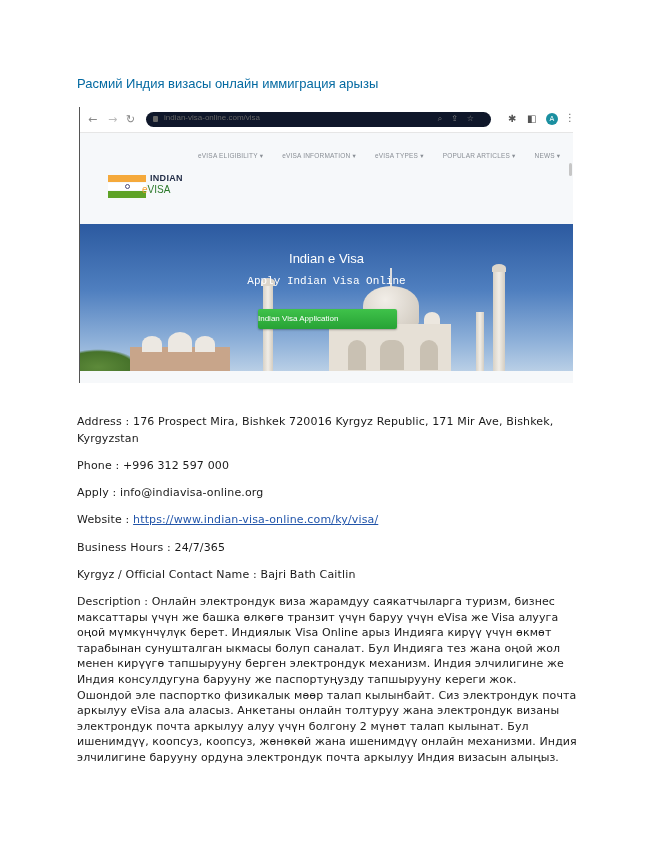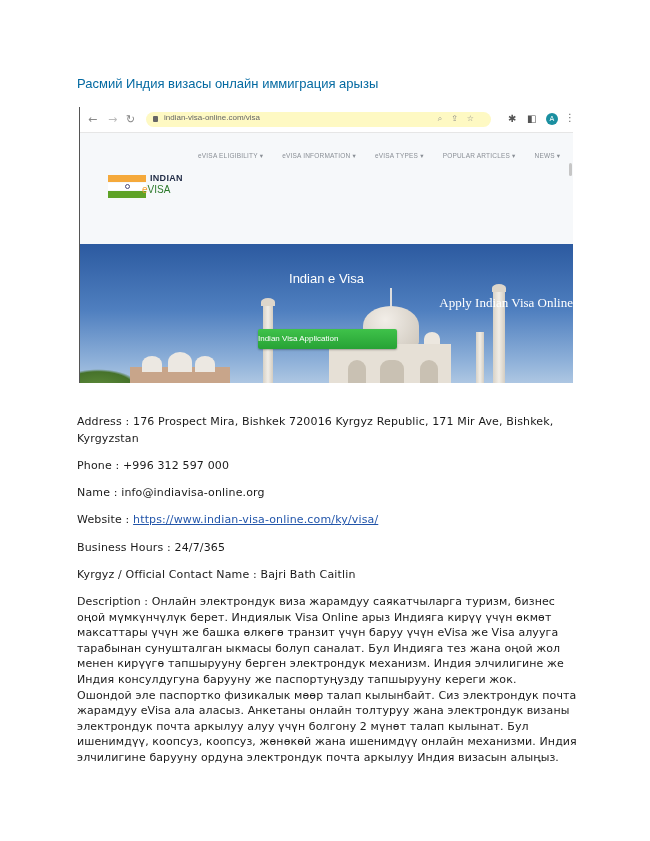--- a/index.html
+++ b/index.html
@@ -4,21 +4,21 @@
 <style>
   html, body { margin: 0; padding: 0; background: #ffffff; }
   body { width: 650px; height: 841px; position: relative; overflow: hidden; font-family: "DejaVu Sans", sans-serif; color: #1a1a1a; }
 
   .doc-title { position: absolute; left: 77px; top: 76px; font-family: "Liberation Sans", sans-serif; font-size: 13px; color: #0369a1; letter-spacing: 0px; }
 
   
   .shot { position: absolute; left: 79px; top: 107px; width: 493px; height: 276px; border-left: 1px solid #555; overflow: hidden; background: #f6f8fa; }
   .browser-bar { position: absolute; left: 0; top: 0; width: 100%; height: 25px; background: #ffffff; border-bottom: 1px solid #e6e6e6; }
   .nav-btn { position: absolute; top: 6px; font-size: 11px; color: #888; font-family: "DejaVu Sans", sans-serif; }
-  .url-pill { position: absolute; left: 66px; top: 5px; width: 345px; height: 15px; background: #fef9c3; border-radius: 8px; }
+  .url-pill { position: absolute; left: 66px; top: 5px; width: 345px; height: 15px; background: #0f172a; border-radius: 8px; }
   .lock { position: absolute; left: 7px; top: 4px; width: 5px; height: 6px; background: #666; border-radius: 1px; }
   .url-text { position: absolute; left: 18px; top: 1px; font-size: 8px; color: #666; font-family: "Liberation Sans", sans-serif; }
   .url-icons { position: absolute; right: 8px; top: 2px; font-size: 8px; color: #888; letter-spacing: 9px; }
   .ext-icon { position: absolute; top: 6px; font-size: 10px; color: #555; }
   .avatar { position: absolute; left: 466px; top: 6px; width: 12px; height: 12px; border-radius: 50%; background: #1a8fa0; color: #fff; font-size: 7px; text-align: center; line-height: 12px; }
   .kebab { position: absolute; left: 485px; top: 5px; font-size: 10px; color: #666; }
 
   .site-header { position: absolute; left: 0; top: 26px; width: 100%; height: 103px; background: #f6f8fa; }
   .site-nav { position: absolute; left: 118px; top: 19px; display: flex; gap: 0; }
   .site-nav span { font-size: 6.5px; color: #8a8f96; font-family: "Liberation Sans", sans-serif; margin-right: 19px; letter-spacing: 0.2px; white-space: nowrap; }
@@ -28,23 +28,23 @@
   .flag { position: absolute; left: 0; top: 0; width: 38px; height: 24px; }
   .flag .s { position: absolute; left: 0; width: 38px; height: 7px; }
   .flag .o { top: 0; background: #f5a93b; }
   .flag .w { top: 8px; background: #fff; height: 7px; }
   .flag .g { top: 16px; background: #5ea227; }
   .flag .c { position: absolute; left: 17px; top: 9px; width: 5px; height: 5px; border: 1px solid #4a4a7a; border-radius: 50%; box-sizing: border-box; }
   .logo-t1 { position: absolute; left: 42px; top: -2px; font-size: 9px; font-weight: bold; color: #1f2a44; font-family: "Liberation Sans", sans-serif; letter-spacing: 0.3px; }
   .logo-t2 { position: absolute; left: 34px; top: 9px; font-size: 10px; font-family: "Liberation Sans", sans-serif; color: #2c7a2c; white-space: nowrap; }
   .logo-t2 .e { color: #f0a030; }
 
-  .hero { position: absolute; left: 0; top: 137px; width: 100%; height: 147px; background: linear-gradient(180deg, #2c5aa0 0%, #4f7fbf 45%, #8fb1d9 80%, #b9cfe6 100%); overflow: hidden; }
+  .hero { position: absolute; left: 0; top: 117px; width: 100%; height: 147px; background: linear-gradient(180deg, #2c5aa0 0%, #4f7fbf 45%, #8fb1d9 80%, #b9cfe6 100%); overflow: hidden; }
   .hero-title { position: absolute; left: 0; width: 100%; top: 27px; text-align: center; font-size: 13px; color: #fff; font-family: "Liberation Sans", sans-serif; }
-  .hero-sub { position: absolute; left: 0; width: 100%; top: 51px; text-align: right; font-size: 13px; color: #fff; font-family: Liberation Serif, serif; }
+  .hero-sub { position: absolute; left: 0; width: 100%; top: 51px; text-align: center; font-size: 11px; color: #fff; font-family: Liberation Mono, monospace; }
   .hero-btn { position: absolute; left: 178px; top: 85px; width: 139px; height: 20px; background: linear-gradient(#3fc24a, #27a235); border-radius: 2px; color: #fff; font-size: 8px; text-align: left; line-height: 20px; font-family: "Liberation Sans", sans-serif; box-shadow: 0 1px 2px rgba(0,0,0,0.3); }
   .dome { position: absolute; left: 283px; top: 62px; width: 56px; height: 40px; background: radial-gradient(circle at 40% 35%, #f2eee8, #cfc8bd); border-radius: 50% 50% 10% 10%; }
   .spire { position: absolute; left: 310px; top: 44px; width: 2px; height: 20px; background: #ddd; }
   .main-body { position: absolute; left: 249px; top: 100px; width: 122px; height: 50px; background: #e6e0d6; }
   .arch { position: absolute; top: 116px; width: 18px; height: 30px; background: #c9c1b3; border-radius: 9px 9px 0 0; }
   .minaret { position: absolute; width: 10px; background: linear-gradient(90deg,#d8d2c7,#f1ede6,#d4cdc1); }
   .minaret-cap { position: absolute; width: 14px; height: 8px; background: #ddd6cb; border-radius: 50% 50% 0 0; }
   .side-dome { position: absolute; width: 16px; height: 14px; background: #ece7df; border-radius: 50% 50% 0 0; }
   .trees { position: absolute; left: 0; top: 125px; width: 60px; height: 30px; background: radial-gradient(ellipse at 30% 60%, #5d8a3a, #46722a 60%, transparent 70%); }
   .mosque { position: absolute; left: 50px; top: 123px; width: 100px; height: 30px; background: #c8a58a; }
@@ -130,40 +130,40 @@
 <div class="field" style="top:414px">
   <span>Address : </span><span>176 Prospect Mira, Bishkek 720016 Kyrgyz Republic, 171 Mir Ave, Bishkek,</span>
 </div>
 <div class="field" style="top:431px">Kyrgyzstan</div>
 
 <div class="field" style="top:458px">
   <span>Phone : </span><span>+996 312 597 000</span>
 </div>
 
 <div class="field" style="top:485px">
-  <span>Name : </span><span>info@indiavisa-online.org</span>
+  <span>Apply : </span><span>info@indiavisa-online.org</span>
 </div>
 
 <div class="field" style="top:512px">
   <span>Website : </span><span class="link">https://www.indian-visa-online.com/ky/visa/</span>
 </div>
 
 <div class="field" style="top:540px">
   <span>Business Hours : </span><span>24/7/365</span>
 </div>
 
 <div class="field" style="top:567px">
   <span>Kyrgyz / Official Contact Name : </span><span>Bajri Bath  Caitlin</span>
 </div>
 
 <div class="desc">
   <div><span>Description : </span><span>Онлайн электрондук виза жарамдуу саякатчыларга туризм, бизнес</span></div>
+  <div>максаттары үчүн же башка өлкөгө транзит үчүн баруу үчүн eVisa же Visa алууга</div>
   <div>оңой мүмкүнчүлүк берет.  Индиялык Visa Online арыз Индияга кирүү үчүн өкмөт</div>
-  <div>максаттары үчүн же башка өлкөгө транзит үчүн баруу үчүн eVisa же Visa алууга</div>
   <div>тарабынан сунушталган ыкмасы болуп саналат.  Бул Индияга тез жана оңой жол</div>
   <div>менен кирүүгө тапшырууну берген электрондук механизм.  Индия элчилигине же</div>
   <div>Индия консулдугуна барууну же паспортуңузду тапшырууну кереги жок.</div>
   <div>Ошондой эле паспортко физикалык мөөр талап кылынбайт.  Сиз электрондук почта</div>
-  <div>жарамдуу eVisa ала аласыз.  Анкетаны онлайн толтуруу жана электрондук визаны</div>
+  <div>аркылуу eVisa ала аласыз.  Анкетаны онлайн толтуруу жана электрондук визаны</div>
   <div>электрондук почта аркылуу алуу үчүн болгону 2 мүнөт талап кылынат.  Бул</div>
   <div>ишенимдүү, коопсуз, коопсуз, жөнөкөй жана ишенимдүү онлайн механизми.  Индия</div>
   <div>элчилигине барууну ордуна электрондук почта аркылуу Индия визасын алыңыз.</div>
 </div>
 
 </body></html>

